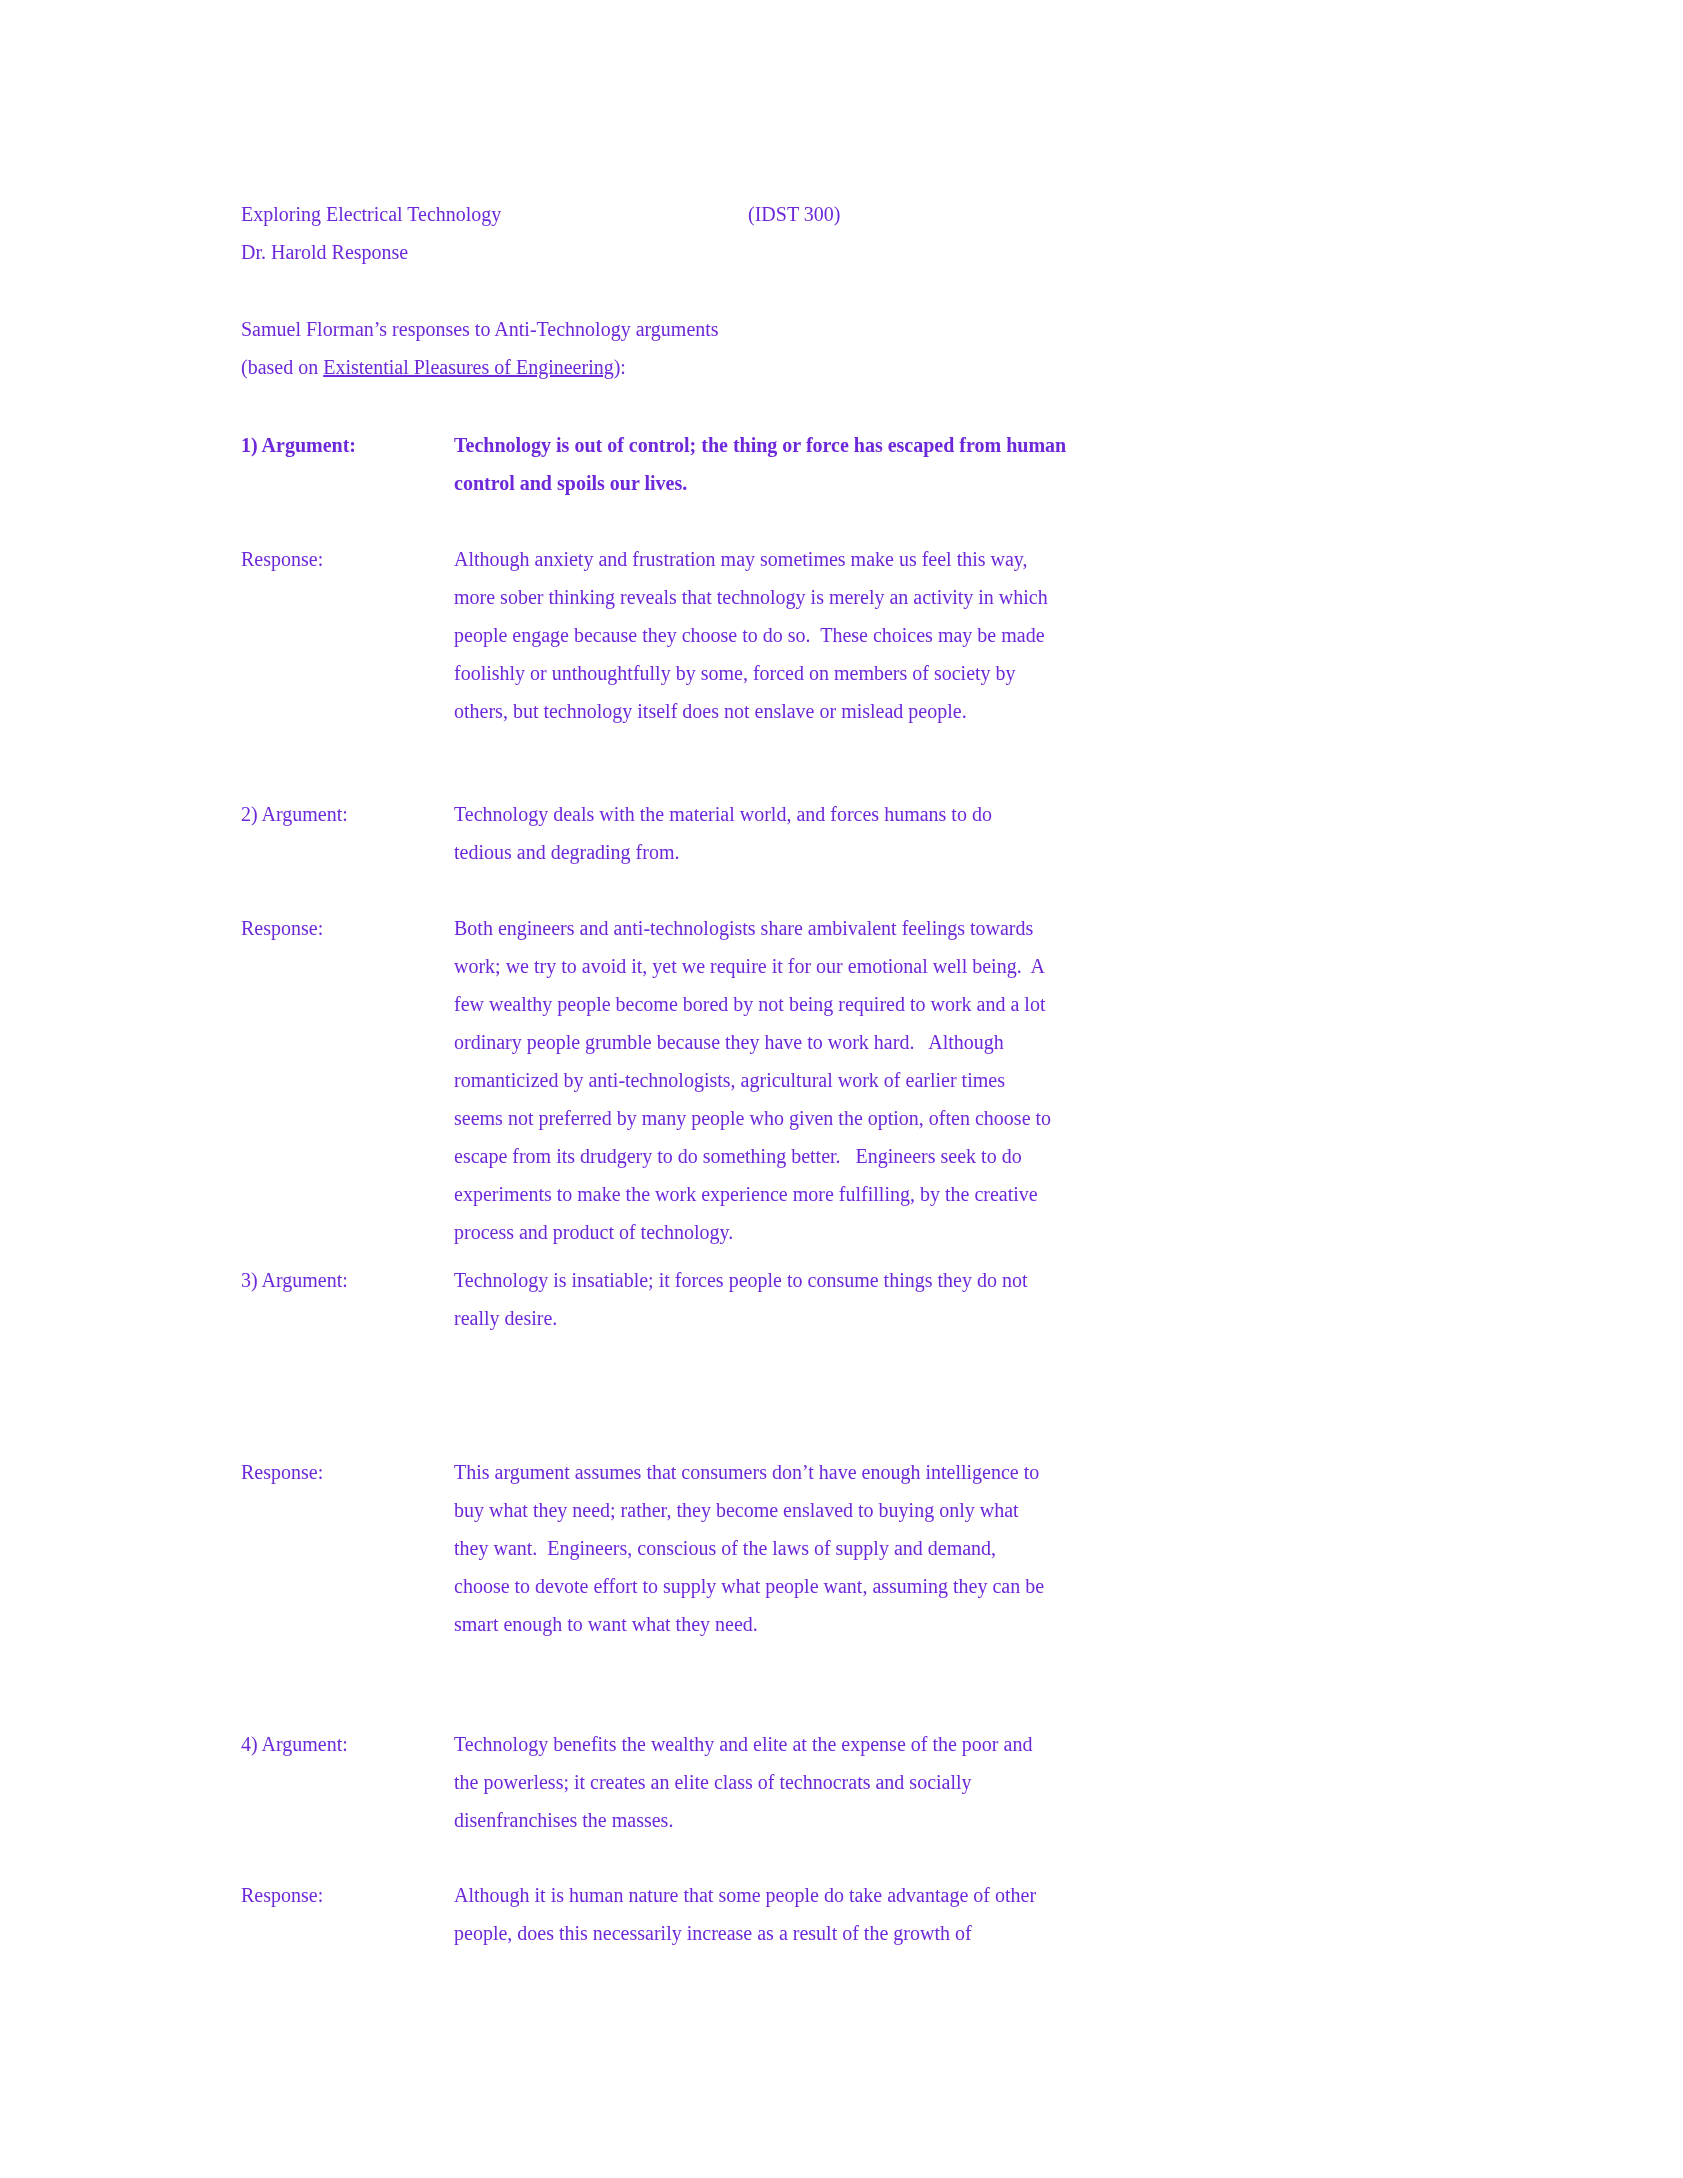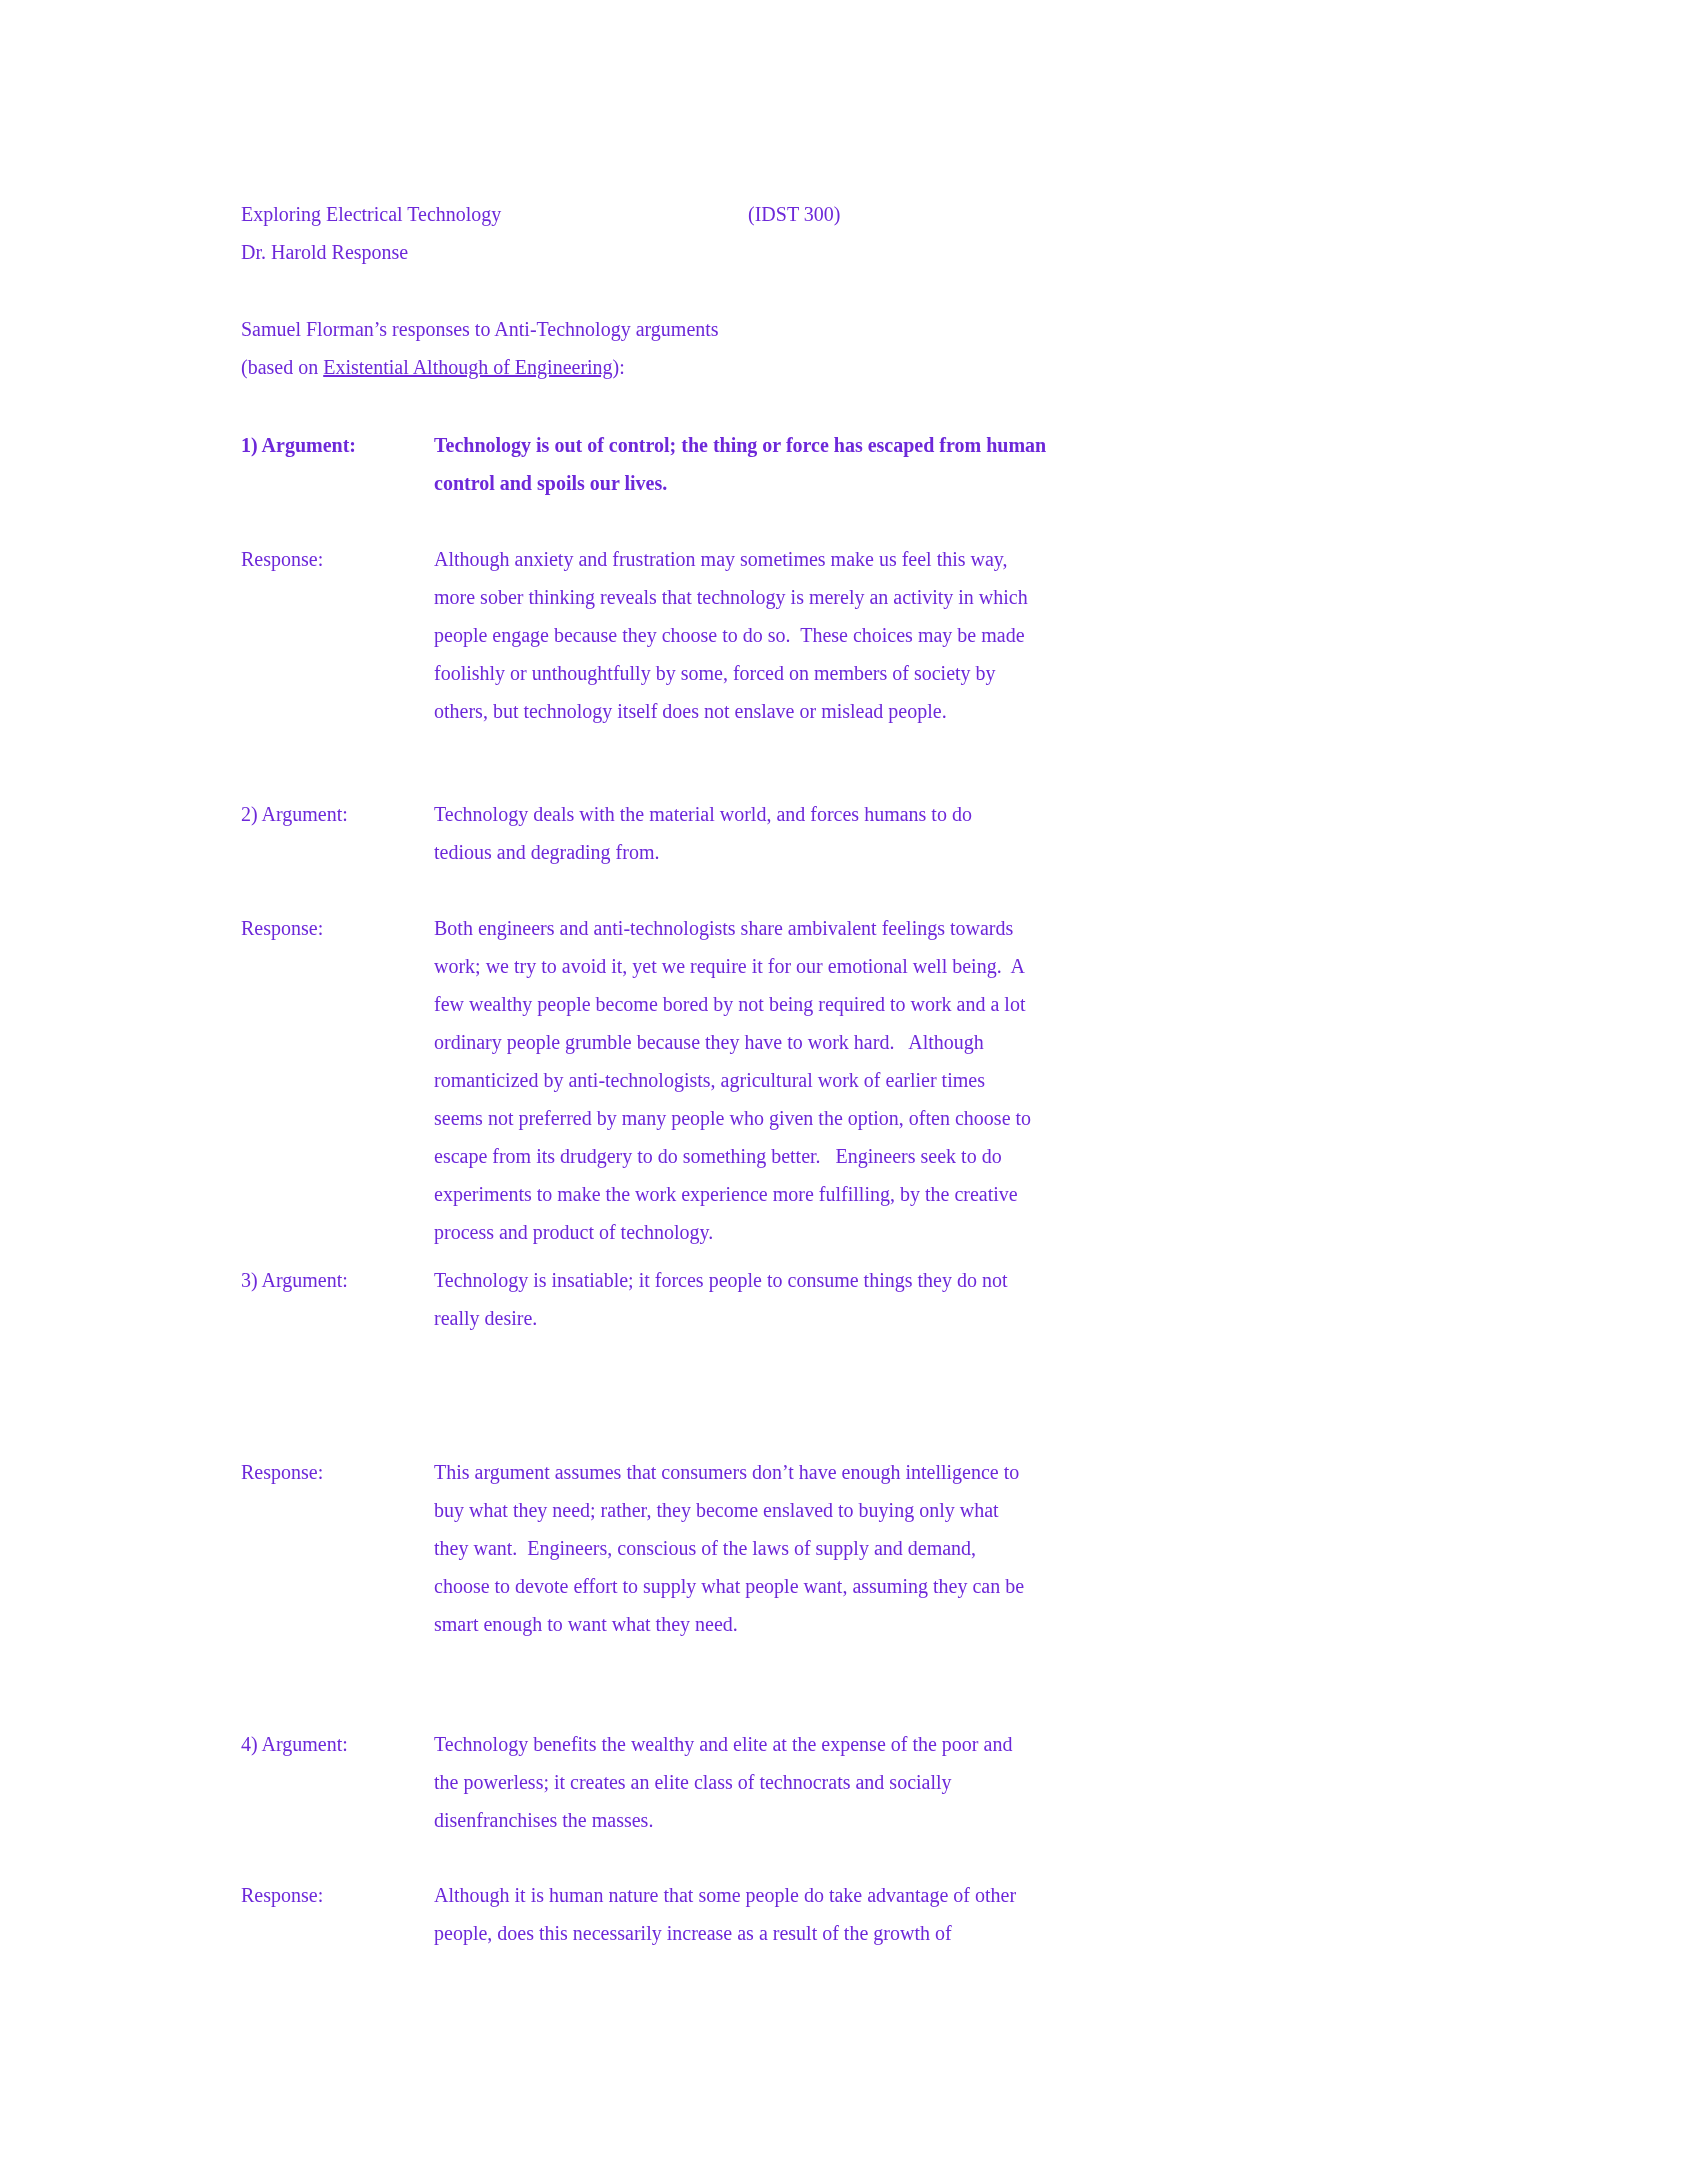--- a/index.html
+++ b/index.html
@@ -27,20 +27,21 @@
     align-items: flex-start;
   }
   .label {
     flex: 0 0 193px;
     width: 193px;
     white-space: pre;
   }
   .text {
     width: 1099px;
     white-space: pre-wrap;
+    margin-left: 20px;
   }
   .course-line {
     display: grid;
     grid-template-columns: 507px auto;
   }
   .u {
     text-decoration: underline;
   }
 </style>
 </head>
@@ -51,21 +52,21 @@
   <header class="block" style="top:195px;">
     <div class="course-line">
       <span>Exploring Electrical Technology</span>
       <span>(IDST 300)</span>
     </div>
     <div>Dr. Harold Response</div>
   </header>
 
   <section class="block" style="top:310px;">
     <div>Samuel Florman’s responses to Anti-Technology arguments</div>
-    <div><span>(based on </span><span class="u">Existential Although of Engineering</span><span>):</span></div>
+    <div><span>(based on </span><span class="u">Existential Pleasures of Engineering</span><span>):</span></div>
   </section>
 
   <section class="block row" style="top:426px;font-weight:bold;">
     <div class="label">1) Argument:</div>
     <div class="text">Technology is out of control; the thing or force has escaped from human
 control and spoils our lives.</div>
   </section>
   <section class="block row" style="top:540px;">
     <div class="label">Response:</div>
     <div class="text">Although anxiety and frustration may sometimes make us feel this way,

